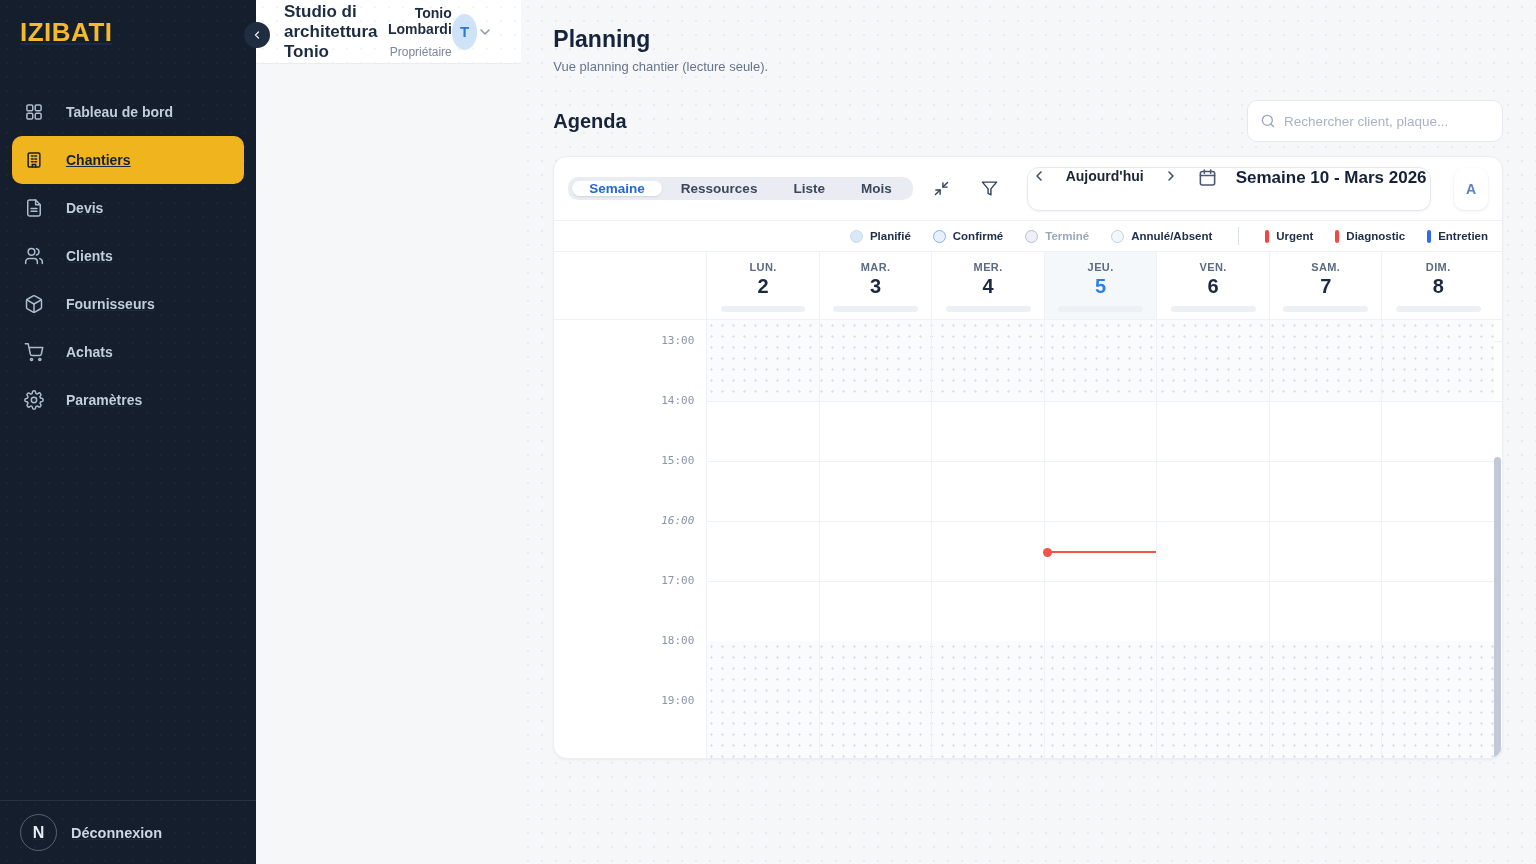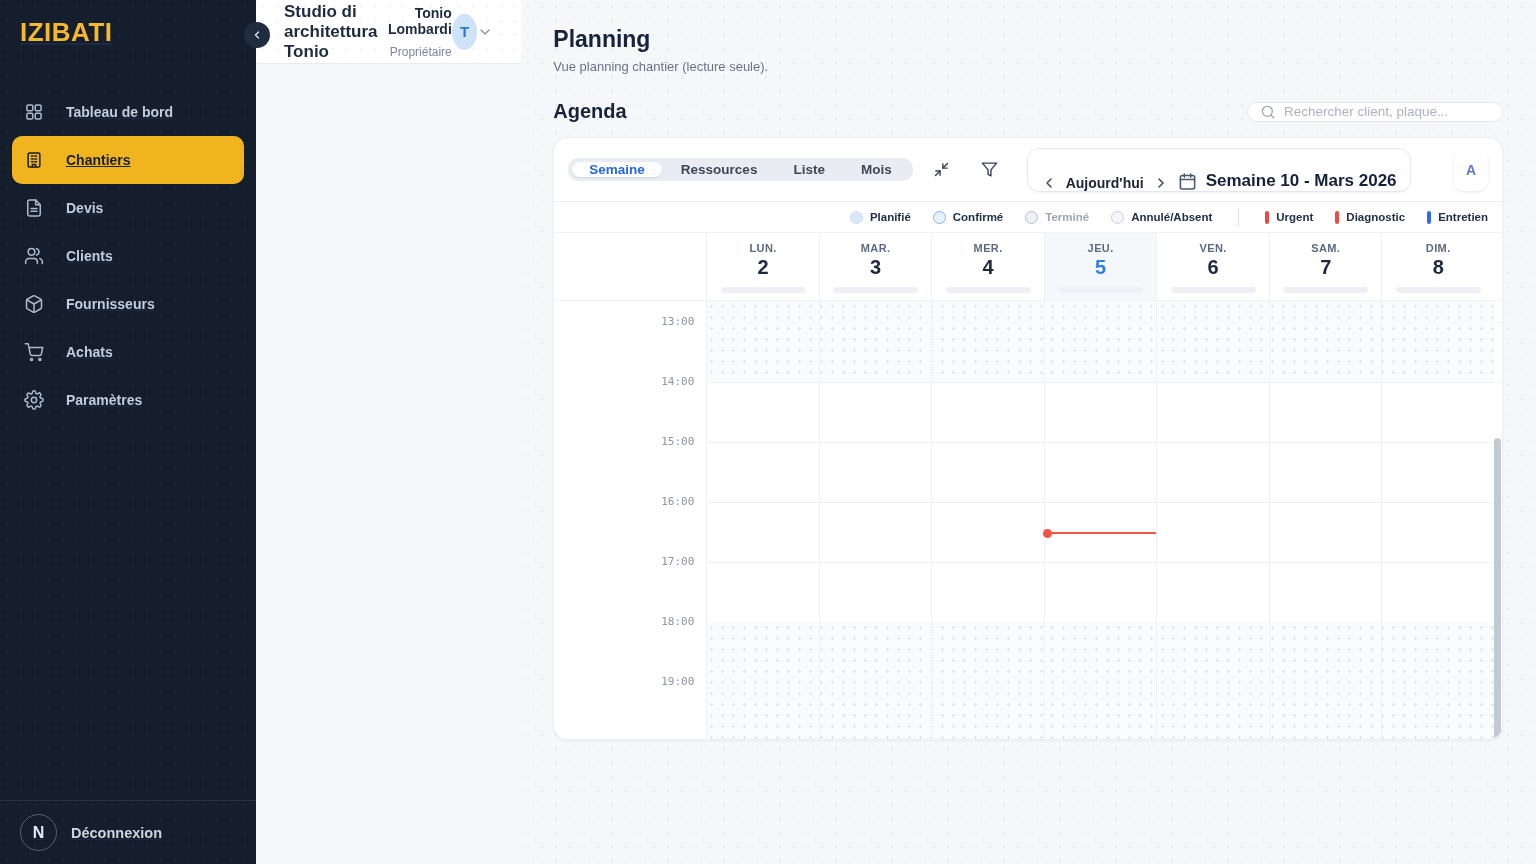--- a/index.html
+++ b/index.html
@@ -67,41 +67,41 @@
     flex:1; padding:26px 33px 0 32px;
     background-color:#f6f7f9;
     background-image:radial-gradient(rgba(160,170,190,0.16) 1px, transparent 1px);
     background-size:14px 14px;
   }
   .page-title { font-size:23px; font-weight:800; color:#16233b; }
   .page-subtitle { font-size:13px; color:#67738a; margin-top:6px; }
   .agenda-row { margin-top:26px; display:flex; align-items:center; justify-content:space-between; }
   .section-title { font-size:20px; font-weight:700; color:#16233b; }
   .search {
-    width:256px; height:20px; background:#fff; border:1px solid #e4e8ee; border-radius:10px;
+    width:256px; height:42px; background:#fff; border:1px solid #e4e8ee; border-radius:10px;
     display:flex; align-items:center; gap:8px; padding:0 12px;
   }
   .search .icon { color:#9aa6b6; display:inline-flex; }
   .search input {
     border:0; outline:0; flex:1; font-size:13.5px; font-family:inherit; color:#33415a; background:transparent;
   }
   .search input::placeholder { color:#a9b3c2; }
 
   
   .card {
     margin-top:14px; height:603px; background:#fff; border-radius:14px;
     border:1px solid #eceef3; box-shadow:0 1px 3px rgba(16,24,40,.05);
     overflow:hidden; display:flex; flex-direction:column;
   }
   .toolbar { height:64px; flex:0 0 64px; display:flex; align-items:center; gap:10px; padding:10px 14px; border-bottom:1px solid #edf0f4; }
   .tabs { background:#e9edf3; border-radius:10px; padding:4px; display:flex; gap:2px; }
   .tab { border:0; background:transparent; padding:0 17px; font-family:inherit; font-size:13.5px; font-weight:600; color:#3c4759; border-radius:8px; cursor:pointer; }
   .tab.active { background:#fff; color:#2468d9; box-shadow:0 1px 2px rgba(0,0,0,.10); }
   .icon-btn { width:38px; height:38px; border:0; background:transparent; border-radius:9px; color:#33415a; display:flex; align-items:center; justify-content:center; cursor:pointer; }
-  .datenav { margin-left:8px; display:flex; align-items:flex-end; gap:9px; height:44px; padding:0 13px; background:#fff; border:1px solid #e4e8ee; border-radius:12px; box-shadow:0 1px 2px rgba(16,24,40,.05); }
+  .datenav { margin-left:8px; display:flex; align-items:flex-start; gap:19px; height:44px; padding:0 3px; background:#fff; border:1px solid #e4e8ee; border-radius:12px; box-shadow:0 1px 2px rgba(16,24,40,.05); }
   .nav-chev { border:0; background:transparent; color:#42506b; display:flex; align-items:center; cursor:pointer; padding:0; }
   .today-btn { border:0; background:transparent; font-family:inherit; font-size:14px; font-weight:700; color:#1b2536; cursor:pointer; }
   .cal-ic { color:#4a5870; display:inline-flex; }
   .period-label { font-size:17px; font-weight:700; color:#14213a; white-space:nowrap; }
   .tb-spacer { flex:1; }
   .locale-btn { width:34px; height:42px; border:0; background:#fff; border-radius:10px; box-shadow:0 1px 3px rgba(16,24,40,.10); color:#5d7ec2; font-family:inherit; font-size:14px; font-weight:700; cursor:pointer; }
 
   
   .legend { height:30px; flex:0 0 30px; display:flex; align-items:center; justify-content:flex-end; gap:22px; padding:0 14px; }
   .leg-item { display:flex; align-items:center; gap:7px; font-size:11.5px; font-weight:700; color:#21304a; }
@@ -418,21 +418,21 @@
               <div class="now-line" style="top: 231px; left: 42.8571%; width: 14.2857%; border-top-color: rgb(242, 85, 72);"></div>
             </div>
           <div class="scroll-thumb"></div>
         <div class="hour-line" style="top: 21px;"></div>
             <div class="hour-label" style="top: 21px;">13:00</div>
             <div class="hour-line" style="top: 81px;"></div>
             <div class="hour-label" style="top: 81px;">14:00</div>
             <div class="hour-line" style="top: 141px;"></div>
             <div class="hour-label" style="top: 141px;">15:00</div>
             <div class="hour-line" style="top: 201px;"></div>
-            <div class="hour-label" style="top: 201px;">16:00</div>
+            <div class="hour-label" style="top: 201px; font-style: italic;">16:00</div>
             <div class="hour-line" style="top: 261px;"></div>
             <div class="hour-label" style="top: 261px;">17:00</div>
             <div class="hour-line" style="top: 321px;"></div>
             <div class="hour-label" style="top: 321px;">18:00</div>
             <div class="hour-line" style="top: 381px;"></div>
             <div class="hour-label" style="top: 381px;">19:00</div>
           </div>
 
       </div>
     </div>

